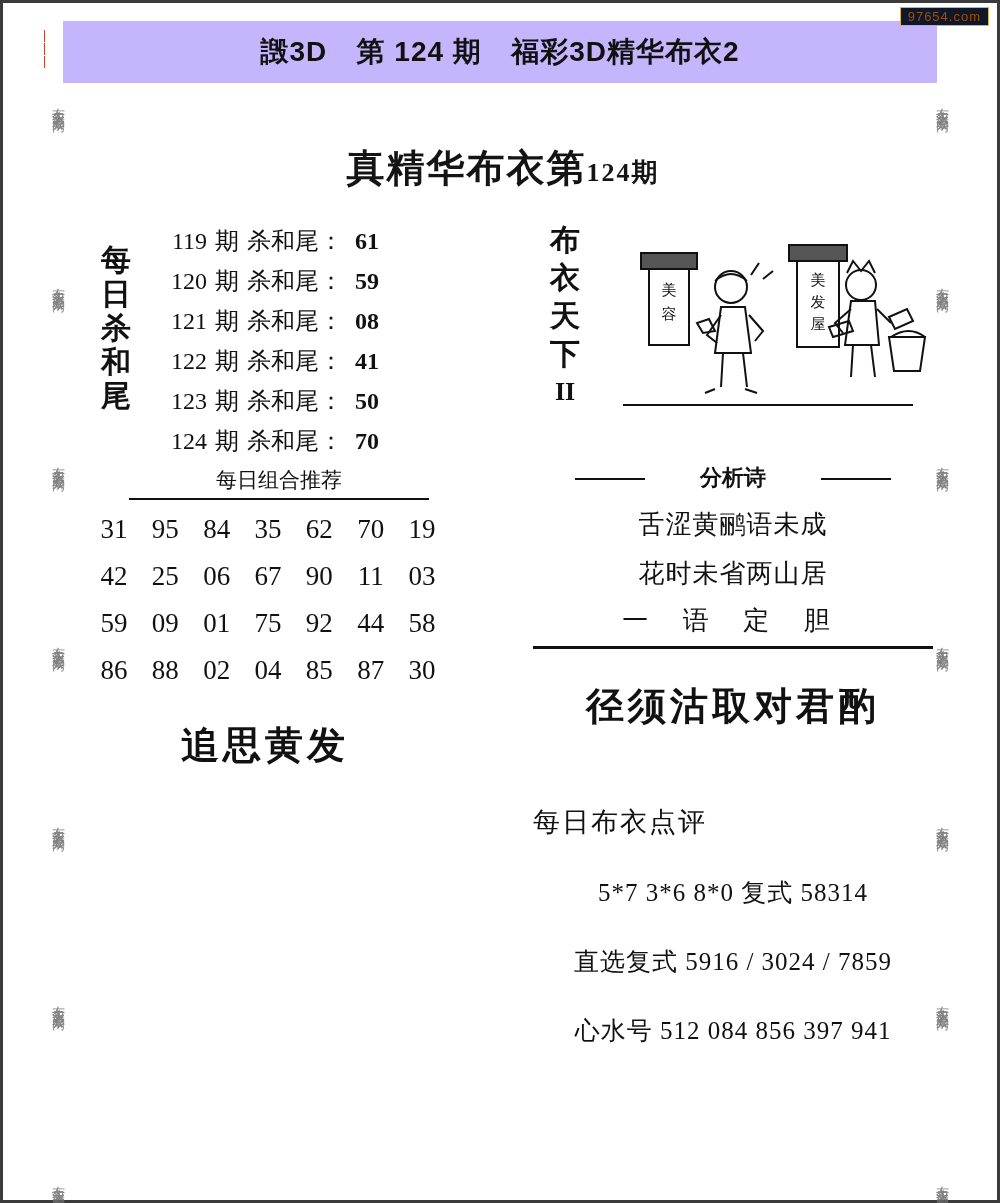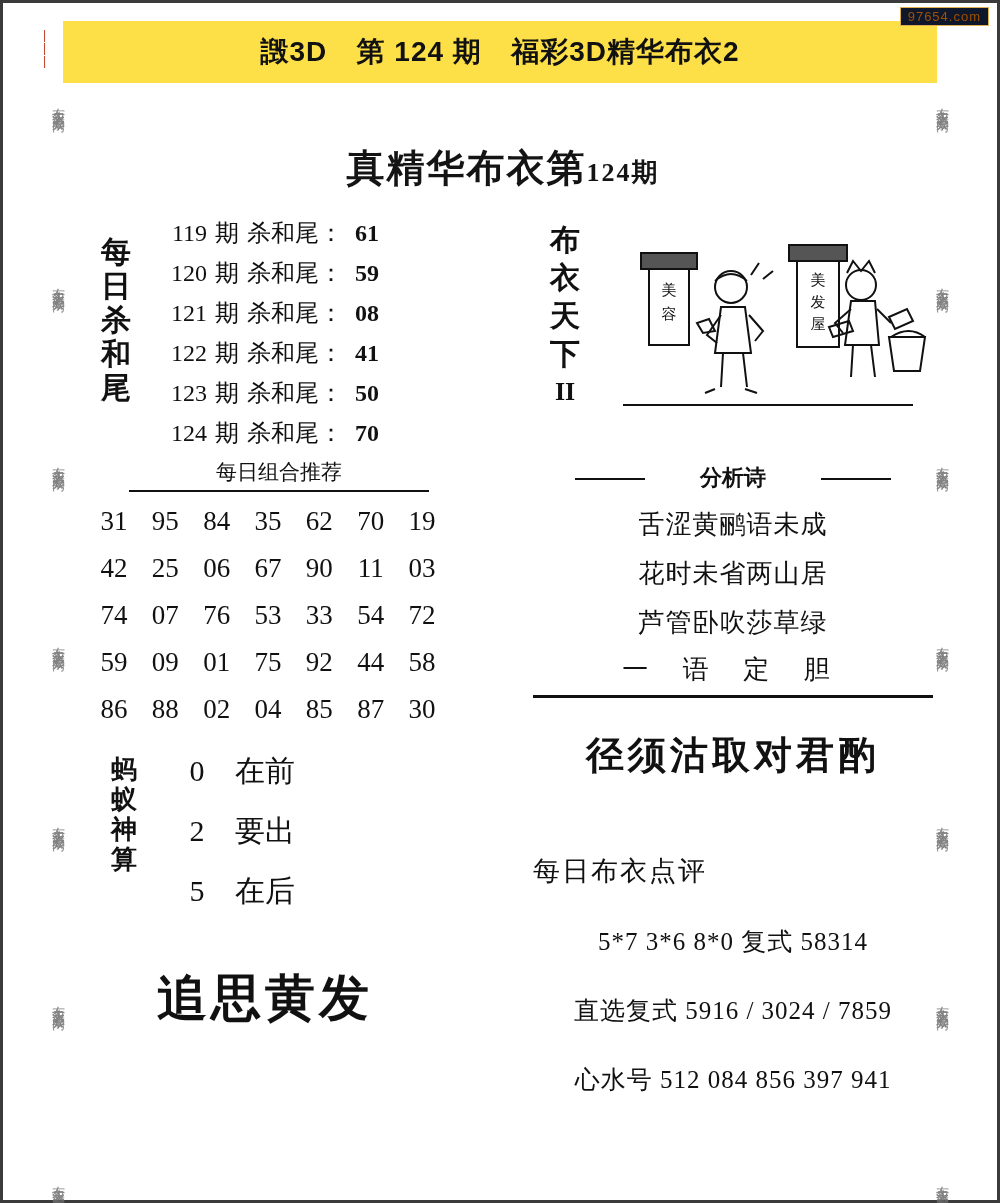--- a/index.html
+++ b/index.html
@@ -42,21 +42,21 @@
     font-family:"Liberation Sans",sans-serif;
     font-size:13px;
     color:#6d6d6d;
     letter-spacing:2px;
     white-space:nowrap;
     opacity:.85;
   }
   
   .titlebar{
     position:absolute;left:60px;right:60px;top:18px;height:62px;
-    background:#fde047;
+    background:#c4b5fd;
     display:flex;align-items:center;justify-content:center;
     z-index:20;
     text-align:right;
   }
   .titlebar .t{
     font-family:"Liberation Sans",sans-serif;
     font-size:28px;font-weight:bold;color:#111;
     letter-spacing:1px;
   }
   .titlebar .t .sp{letter-spacing:4px;}
@@ -71,21 +71,21 @@
   
   .headline{
     position:absolute;top:140px;left:0;width:1000px;
     text-align:center;
     font-size:38px;font-weight:bold;color:#141414;
     letter-spacing:2px;
     z-index:10;
   }
   .headline .sm{font-size:26px;}
   
-  .col-left{position:absolute;left:82px;top:208px;width:360px;z-index:10;}
+  .col-left{position:absolute;left:82px;top:216px;width:360px;z-index:10;}
   .col-right{position:absolute;left:530px;top:208px;width:400px;z-index:10;}
 
   
   .killwrap{position:relative;height:245px;}
   .killlabel{
     position:absolute;left:8px;top:24px;width:46px;
     font-size:30px;font-weight:bold;line-height:34px;
     text-align:center;color:#111;
   }
   .killlist{position:absolute;left:60px;top:6px;width:300px;}
@@ -123,21 +123,21 @@
   }
   .antrow .n{width:48px;text-align:center;font-weight:normal;}
   .antrow .w{margin-left:14px;}
   
   .hz-title{
     text-align:center;font-size:30px;font-weight:bold;color:#111;
     border-bottom:3px solid #111;padding-bottom:6px;
     margin:14px 14px 0 14px;letter-spacing:3px;
   }
   .hz-word{
-    text-align:center;font-size:50px;font-weight:bold;color:#111;
+    text-align:center;font-size:38px;font-weight:bold;color:#111;
     letter-spacing:4px;margin-top:34px;
   }
   
   .art{position:relative;height:250px;}
   .art .vtitle{
     position:absolute;left:12px;top:10px;
     font-size:30px;font-weight:bold;line-height:38px;text-align:center;
     width:40px;color:#111;
   }
   .art .vtitle .two{font-size:26px;}
@@ -278,63 +278,39 @@
       <div class="row">
         <span>42</span>
         <span>25</span>
         <span>06</span>
         <span>67</span>
         <span>90</span>
         <span>11</span>
         <span>03</span>
       </div>
       <div class="row">
-        <span>74</span>
-        <span>07</span>
-        <span>76</span>
-        <span>53</span>
-        <span>33</span>
-        <span>54</span>
-        <span>72</span>
-      </div>
-      <div class="row">
         <span>59</span>
         <span>09</span>
         <span>01</span>
         <span>75</span>
         <span>92</span>
         <span>44</span>
         <span>58</span>
       </div>
       <div class="row">
         <span>86</span>
         <span>88</span>
         <span>02</span>
         <span>04</span>
         <span>85</span>
         <span>87</span>
         <span>30</span>
       </div>
     </div>
 
-    <div class="antwrap">
-      <div class="antlabel">蚂蚁神算</div>
-      <div class="antrow">
-        <span class="n">0</span>
-        <span class="w">在前</span>
-      </div>
-      <div class="antrow">
-        <span class="n">2</span>
-        <span class="w">要出</span>
-      </div>
-      <div class="antrow">
-        <span class="n">5</span>
-        <span class="w">在后</span>
-      </div>
-    </div>
 
     <div class="hz-word">追思黄发</div>
   </div>
 
   <div class="col-right">
 
     <div class="art">
       <div class="vtitle">
         <span>布衣天下</span>
         <div class="two">II</div>
@@ -380,21 +356,20 @@
           </g>
         </svg>
       </div>
     </div>
 
     <div class="poem-head">
       <span>分析诗</span>
     </div>
     <div class="poem-line">舌涩黄鹂语未成</div>
     <div class="poem-line">花时未省两山居</div>
-    <div class="poem-line">芦管卧吹莎草绿</div>
     <div class="oneword">一 语 定 胆</div>
     <div class="bigline">径须沽取对君酌</div>
 
     <div class="review-title">每日布衣点评</div>
     <div class="rline">5*7  3*6  8*0  复式  58314</div>
     <div class="rline">直选复式  5916  /  3024  /  7859</div>
     <div class="rline">心水号  512  084  856  397  941</div>
   </div>
 
 </div>

